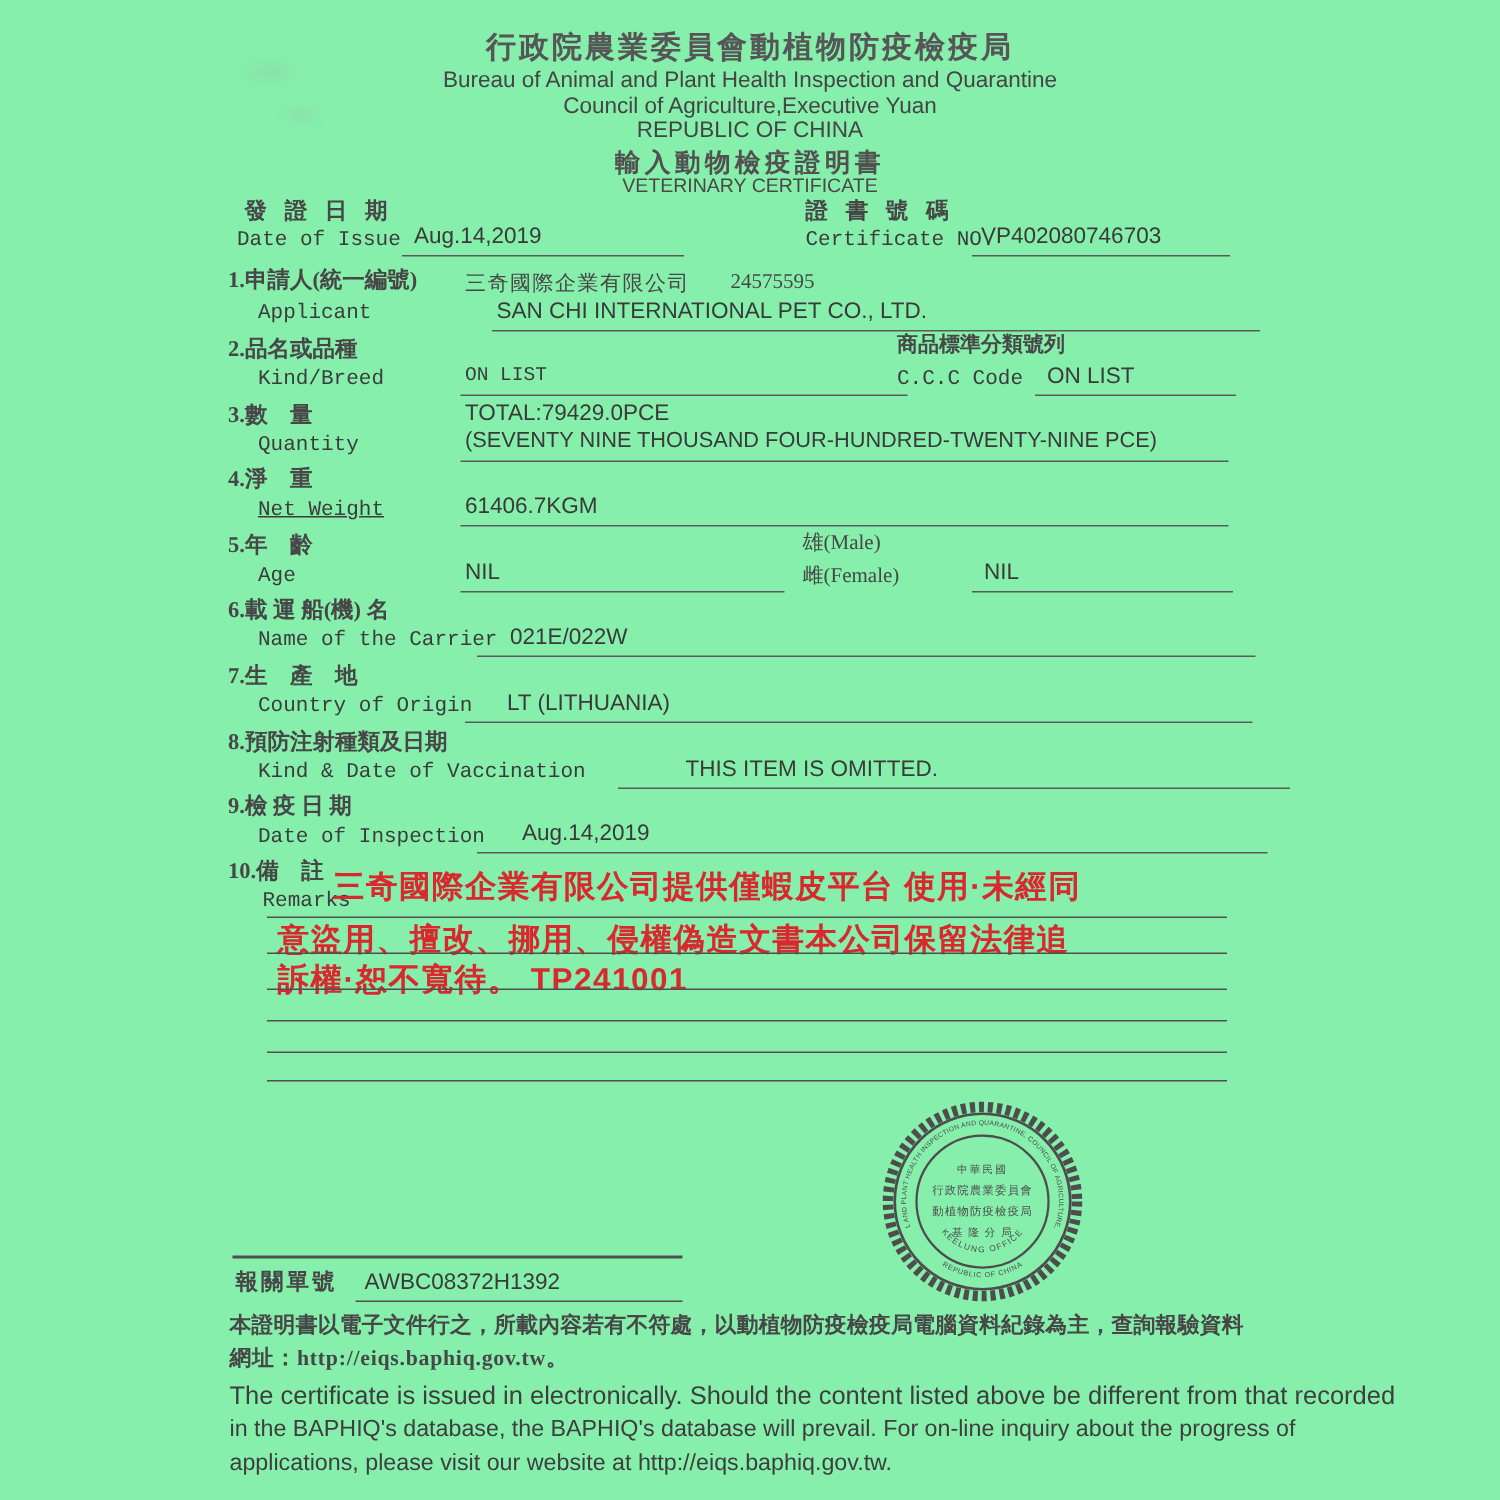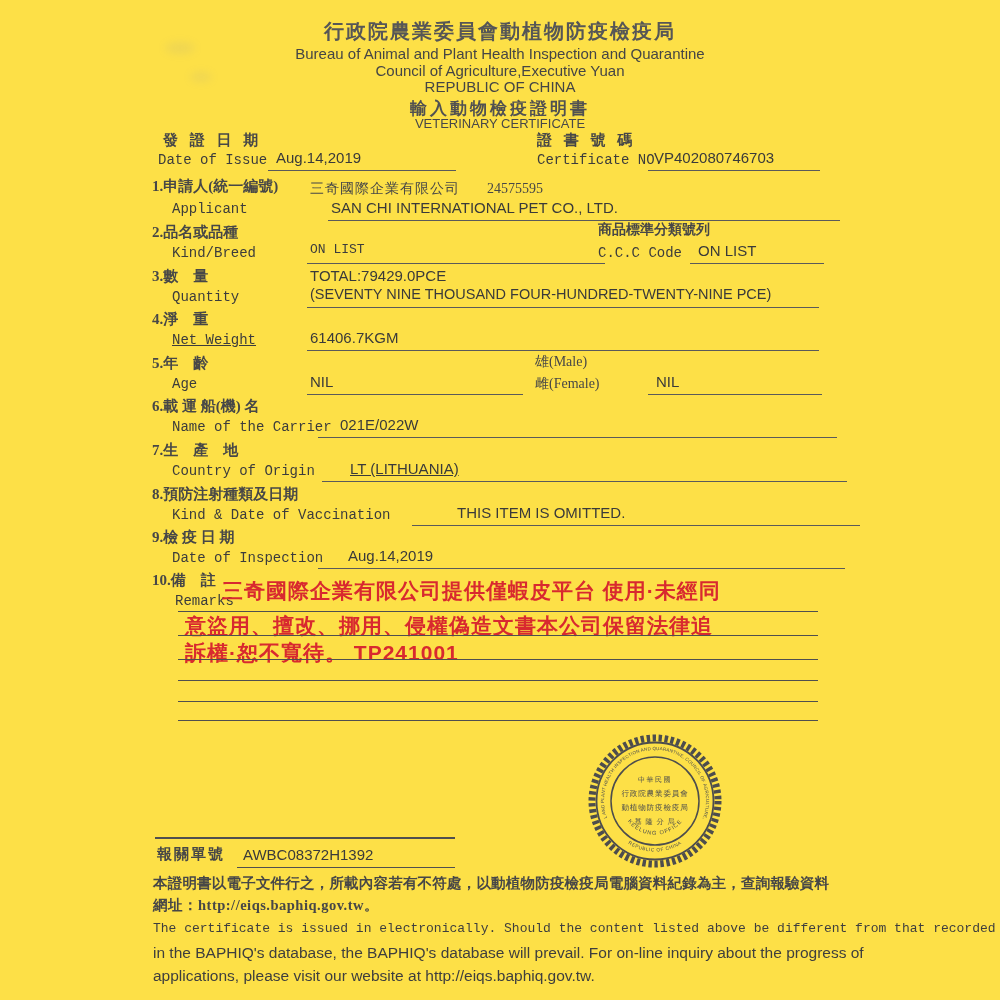--- a/index.html
+++ b/index.html
@@ -1,16 +1,16 @@
 <!DOCTYPE html>
 <html><head>
 <meta charset="utf-8">
 <style>
   html,body{margin:0;padding:0;background:#ffffff;}
-  .page{position:relative;width:1000px;height:1000px;background:#fde047;overflow:hidden;
+  .page{position:relative;width:1000px;height:1000px;background:#86efac;overflow:hidden;
         font-family:"Liberation Sans",sans-serif;color:#3d3d3d;}
   .abs{position:absolute;white-space:nowrap;}
   .ctr{left:0;width:1000px;text-align:center;}
   .zh{font-family:"Liberation Serif","DejaVu Serif",serif;font-weight:bold;color:#474747;}
   .tw{font-family:"Liberation Mono","DejaVu Sans Mono",monospace;font-size:14px;color:#3c3c3c;}
   .val{font-family:"Liberation Sans","DejaVu Sans",sans-serif;font-size:15px;color:#3a3a3a;}
   .ul{border-bottom:1.6px solid #5a5a5a;height:21px;}
   .rule{position:absolute;height:0;border-top:1.7px solid #4f4f4f;}
   .red{color:#d8292f;font-weight:bold;font-size:21px;letter-spacing:1px;
        font-family:"Liberation Sans","DejaVu Sans",sans-serif;}
@@ -78,21 +78,21 @@
   <div class="abs ul val" style="left:648px;top:373px;width:166px;padding-left:8px;">
        <span>NIL</span></div>
 
   <div class="abs zh" style="left:152px;top:397px;font-size:15px;">6.載 運 船(機) 名</div>
   <div class="abs tw" style="left:172px;top:419px;">Name of the Carrier</div>
   <div class="abs ul val" style="left:318px;top:416px;width:497px;padding-left:22px;">
        <span>021E/022W</span></div>
 
   <div class="abs zh" style="left:152px;top:441px;font-size:15px;">7.生　產　地</div>
   <div class="abs tw" style="left:172px;top:463px;">Country of Origin</div>
-  <div class="abs ul val" style="left:322px;top:460px;width:497px;padding-left:28px;text-decoration:underline;">
+  <div class="abs ul val" style="left:310px;top:460px;width:497px;padding-left:28px;">
        <span>LT (LITHUANIA)</span></div>
 
   <div class="abs zh" style="left:152px;top:485px;font-size:15px;">8.預防注射種類及日期</div>
   <div class="abs tw" style="left:172px;top:507px;">Kind &amp; Date of Vaccination</div>
   <div class="abs ul val" style="left:412px;top:504px;width:403px;padding-left:45px;">
        <span>THIS ITEM IS OMITTED.</span></div>
 
   <div class="abs zh" style="left:152px;top:528px;font-size:15px;">9.檢 疫 日 期</div>
   <div class="abs tw" style="left:172px;top:550px;">Date of Inspection</div>
   <div class="abs ul val" style="left:318px;top:547px;width:497px;padding-left:30px;">
@@ -138,17 +138,17 @@
     </svg>
   </div>
 
   <div class="rule" style="left:155px;top:837px;width:300px;border-top-width:2px;"></div>
   <div class="abs zh" style="left:157px;top:845px;font-size:15px;letter-spacing:2px;text-align:center;">報關單號</div>
   <div class="abs val" style="left:243px;top:846px;">AWBC08372H1392</div>
   <div class="rule" style="left:237px;top:867px;width:218px;"></div>
 
   <div class="abs zh" style="left:153px;top:874px;font-size:14.5px;letter-spacing:0.2px;">本證明書以電子文件行之，所載內容若有不符處，以動植物防疫檢疫局電腦資料紀錄為主，查詢報驗資料</div>
   <div class="abs zh" style="left:153px;top:896px;font-size:14.5px;letter-spacing:0.5px;">網址：http://eiqs.baphiq.gov.tw。</div>
-  <div class="abs" style="left:153px;top:921px;font-size:13px;color:#3e3e3e;font-family:Liberation Mono, monospace;">The certificate is issued in electronically. Should the content listed above be different from that recorded</div>
+  <div class="abs" style="left:153px;top:921px;font-size:17px;color:#3e3e3e;">The certificate is issued in electronically. Should the content listed above be different from that recorded</div>
   <div class="abs" style="left:153px;top:944px;font-size:15.5px;color:#3e3e3e;">in the BAPHIQ's database, the BAPHIQ's database will prevail. For on-line inquiry about the progress of</div>
   <div class="abs" style="left:153px;top:967px;font-size:15.5px;color:#3e3e3e;">applications, please visit our website at http://eiqs.baphiq.gov.tw.</div>
 
 </div>
 
 </body></html>

